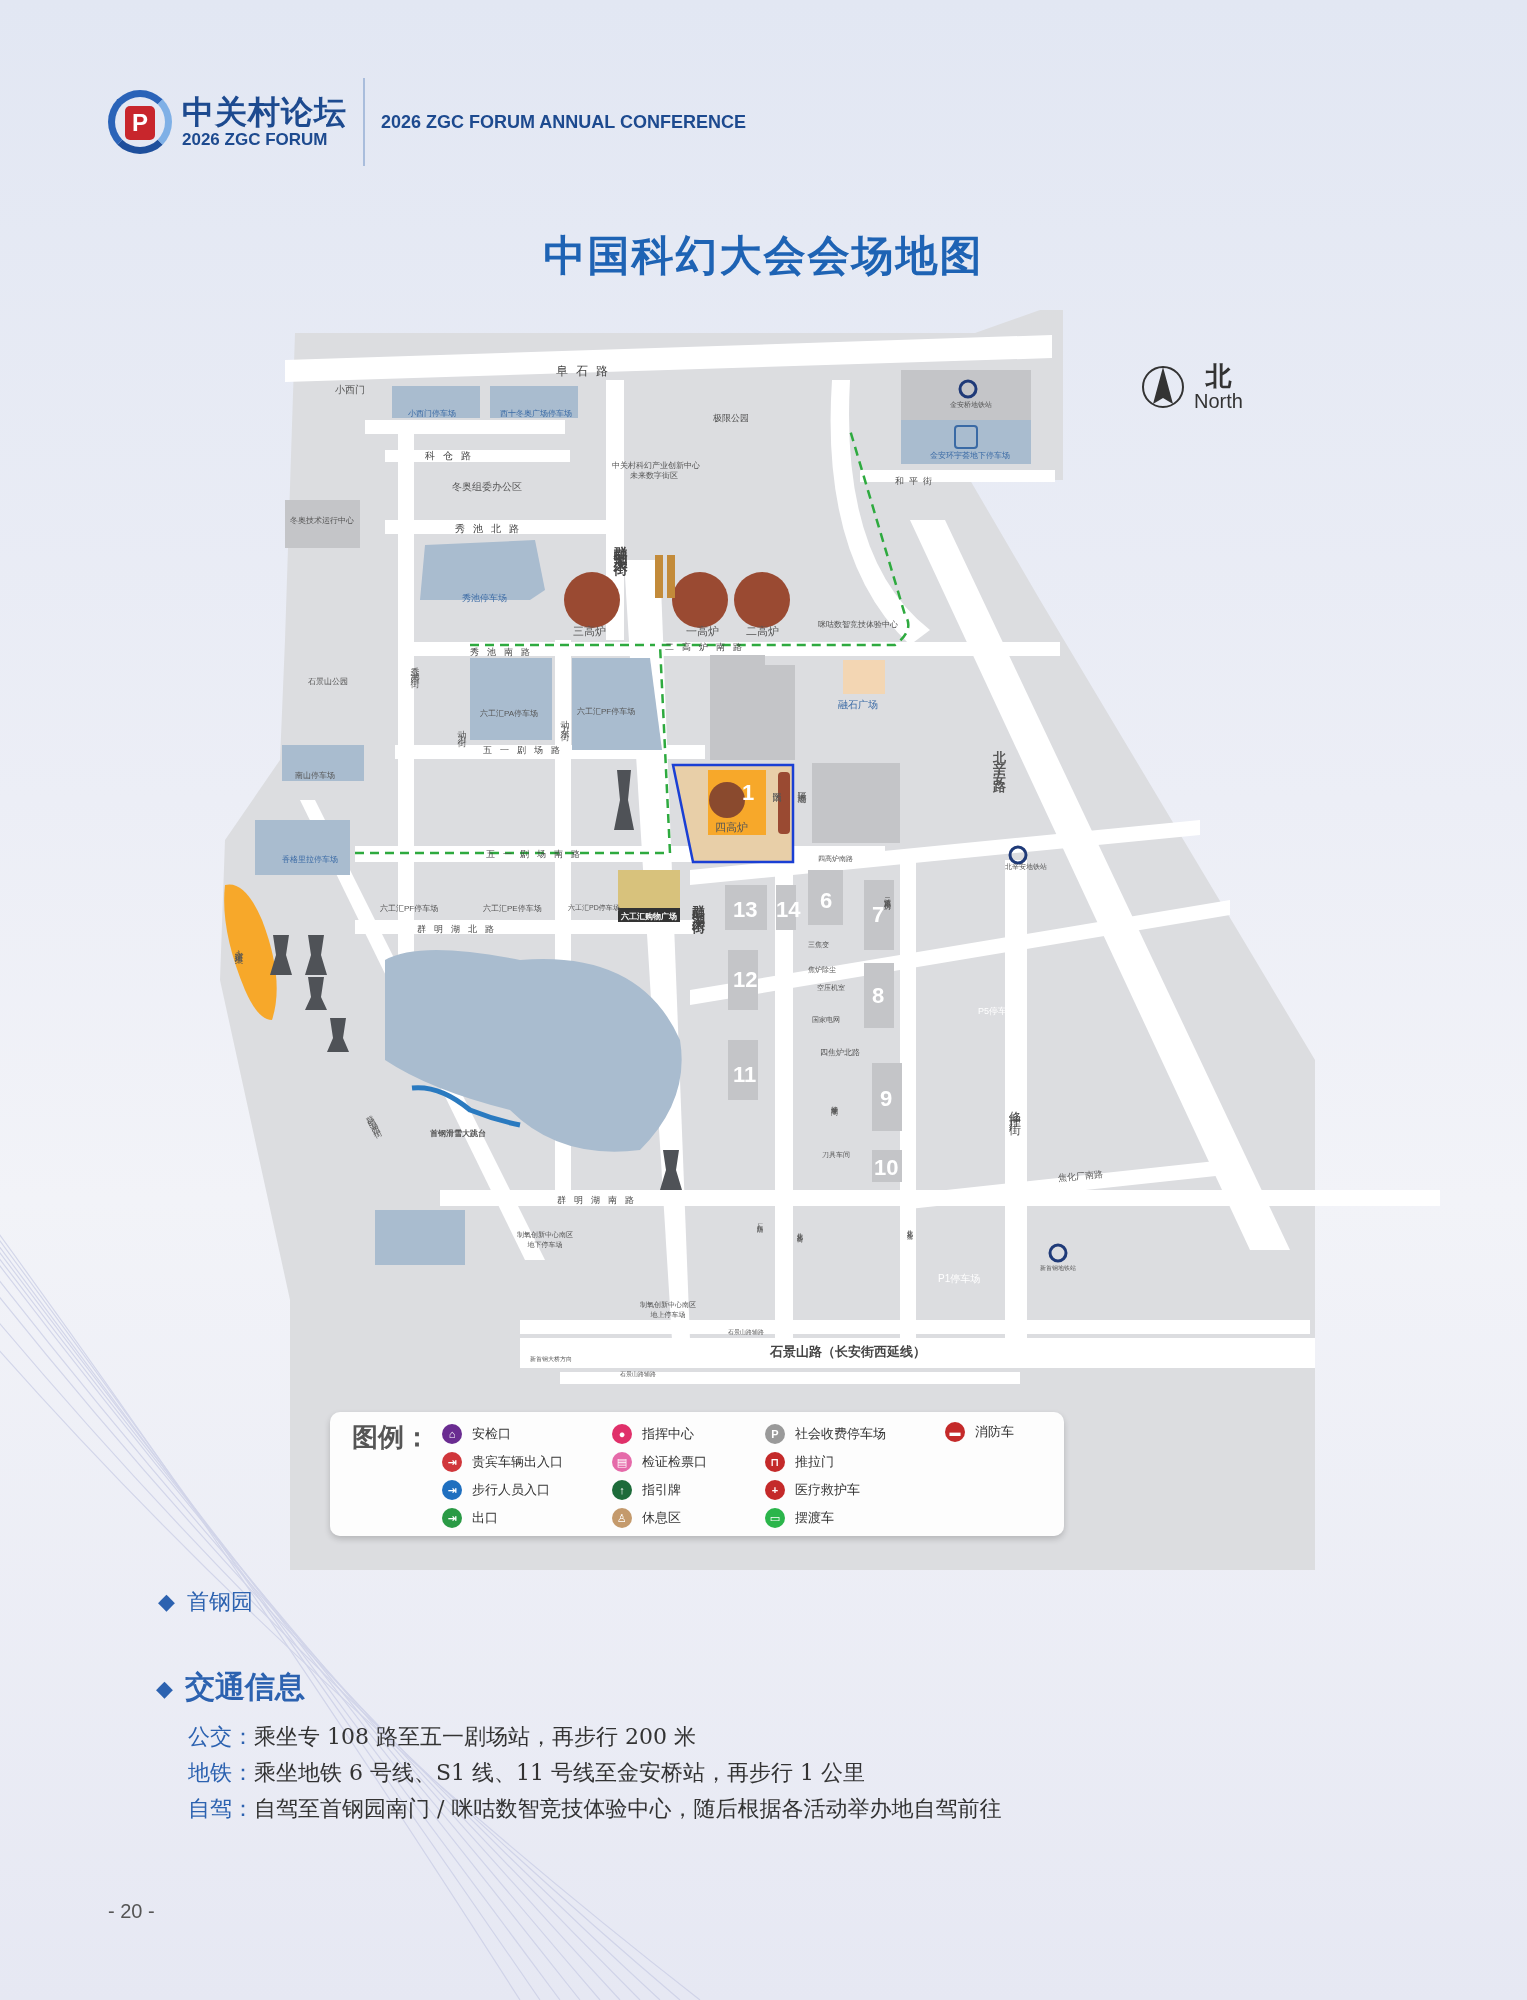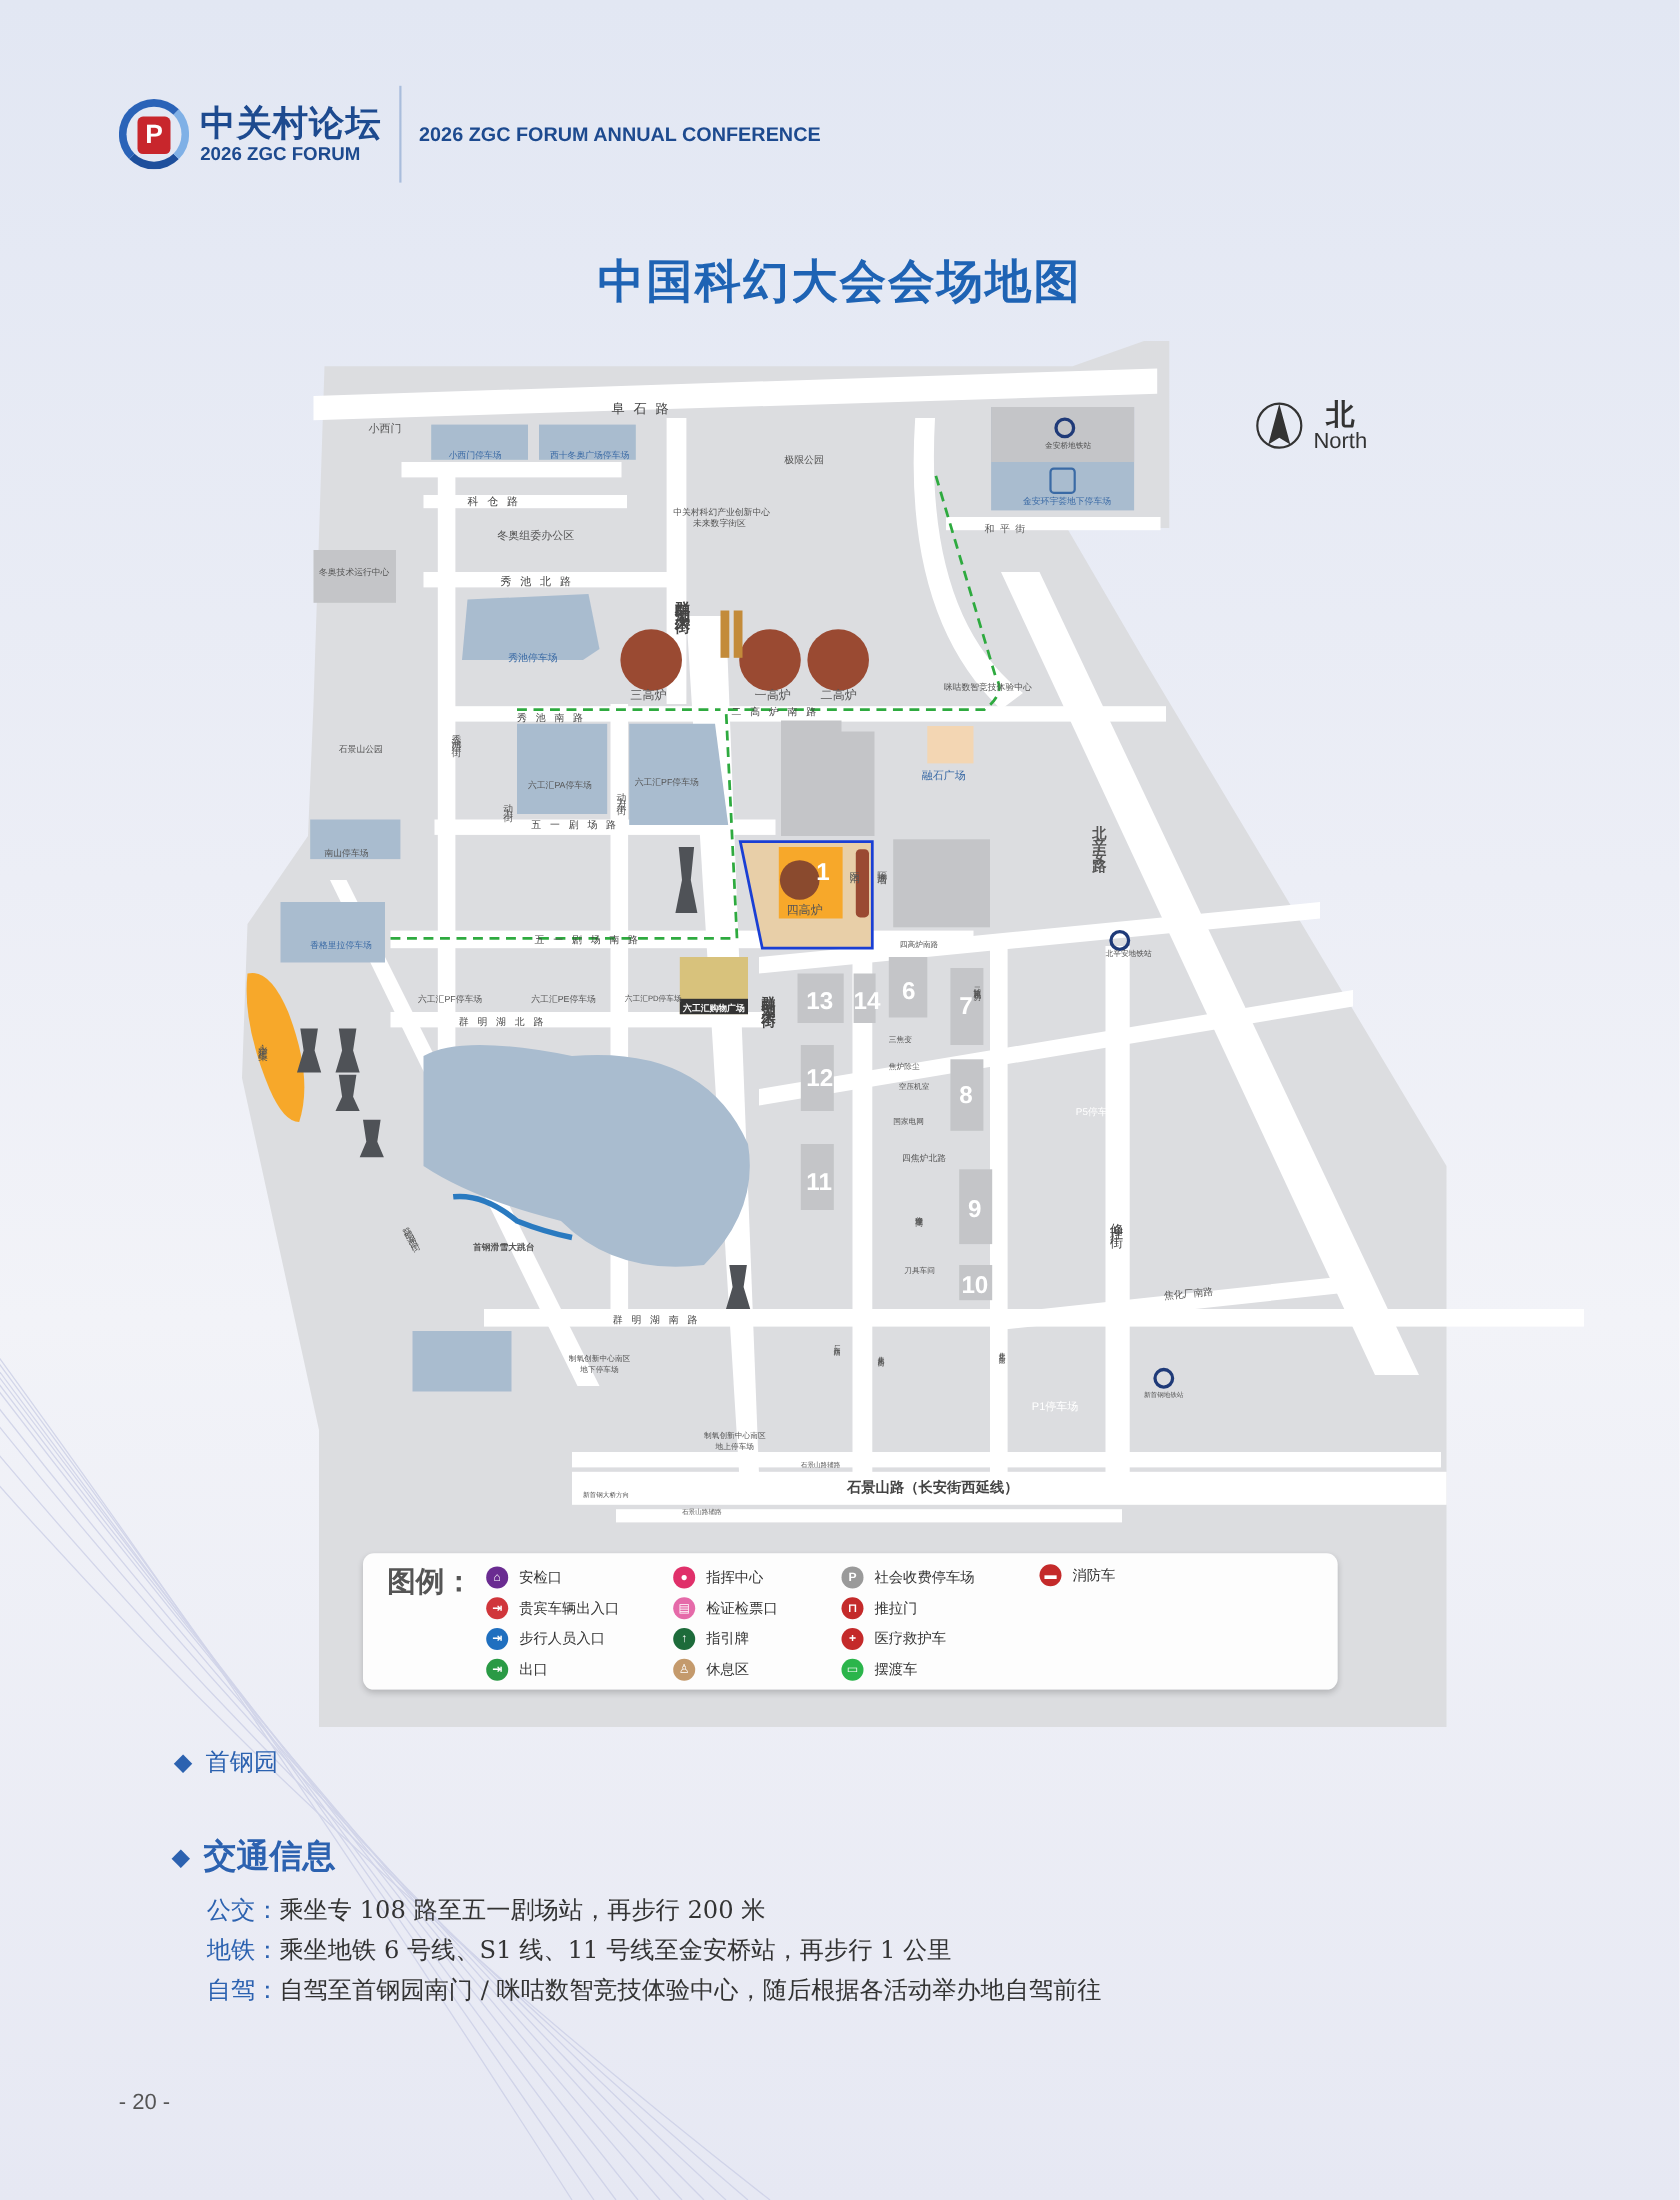--- a/index.html
+++ b/index.html
@@ -15,21 +15,21 @@
   .brand .en{font-size:17px;font-weight:bold;line-height:20px;}
   .vsep{width:2px;height:88px;background:#a9bddc;margin:0 16px;}
   .conf .cn{font-size:34px;font-weight:bold;color:#1d4a8f;letter-spacing:3px;line-height:40px;}
   .conf .en{font-size:18px;font-weight:bold;color:#1d4a8f;line-height:22px;}
   .page-title{position:absolute;left:0;width:1527px;top:228px;text-align:center;font-size:42px;font-weight:bold;color:#1e63b4;letter-spacing:2px;}
   .map{position:absolute;left:0;top:0;width:1527px;height:2000px;}
   .compass{position:absolute;left:1140px;top:362px;display:flex;align-items:center;}
   .compass .txt{margin-left:8px;text-align:center;color:#333;}
   .compass .cn{font-size:26px;font-weight:bold;line-height:28px;}
   .compass .en{font-size:20px;line-height:22px;}
-  .legend{position:absolute;left:330px;top:1412px;width:886px;height:124px;background:rgba(255,255,255,0.92);border-radius:10px;box-shadow:0 3px 6px rgba(0,0,0,0.18);}
+  .legend{position:absolute;left:330px;top:1412px;width:734px;height:124px;background:rgba(255,255,255,0.92);border-radius:10px;box-shadow:0 3px 6px rgba(0,0,0,0.18);}
   .legend .lt{position:absolute;left:22px;top:8px;font-size:26px;font-weight:bold;color:#555;}
   .legend .item{position:absolute;display:flex;align-items:center;font-size:13px;color:#333;}
   .legend .ic{width:20px;height:20px;border-radius:50%;margin-right:10px;color:#fff;font-size:11px;text-align:center;line-height:20px;font-weight:bold;}
   .sec{position:absolute;color:#2c62b0;display:flex;align-items:center;}
   .sec .dia{color:#2c62b0;margin-right:12px;}
   .info{position:absolute;left:188px;font-size:22px;color:#333;font-family:"DejaVu Serif","Liberation Serif",serif;}
   .info .k{color:#2c62b0;font-family:Liberation Serif, serif;}
   .pageno{position:absolute;left:108px;top:1900px;font-size:20px;color:#555;}
   .mlabel{position:absolute;font-size:10px;color:#555;white-space:nowrap;}
   .mlabel.v{writing-mode:vertical-rl;letter-spacing:4px;}
@@ -191,21 +191,21 @@
 <div class="mlabel" style="left:290px;top:515px;font-size:8px;">冬奥技术运行中心</div>
 <div class="mlabel road" style="left:455px;top:522px;font-size:10px;">秀池北路</div>
 <div class="mlabel" style="left:895px;top:475px;font-size:9px;letter-spacing:5px;">和平街</div>
 <div class="mlabel park" style="left:930px;top:450px;font-size:8px;">金安环宇荟地下停车场</div>
 <div class="mlabel" style="left:950px;top:400px;font-size:7px;">金安桥地铁站</div>
 <div class="mlabel park" style="left:462px;top:592px;font-size:9px;">秀池停车场</div>
 <div class="mlabel v" style="left:612px;top:535px;font-size:14px;font-weight:bold;color:#444;">群明湖大街</div>
 <div class="mlabel" style="left:573px;top:624px;font-size:11px;">三高炉</div>
 <div class="mlabel" style="left:686px;top:624px;font-size:11px;">一高炉</div>
 <div class="mlabel" style="left:746px;top:624px;font-size:11px;">二高炉</div>
-<div class="mlabel" style="left:818px;top:619px;font-size:8px;margin-left:40px;">咪咕数智竞技体验中心</div>
+<div class="mlabel" style="left:818px;top:619px;font-size:8px;">咪咕数智竞技体验中心</div>
 <div class="mlabel road" style="left:665px;top:641px;font-size:9px;">二高炉南路</div>
 <div class="mlabel" style="left:308px;top:676px;font-size:8px;">石景山公园</div>
 <div class="mlabel road" style="left:470px;top:646px;font-size:9px;">秀池南路</div>
 <div class="mlabel v" style="left:408px;top:660px;font-size:9px;">秀池西街</div>
 <div class="mlabel park" style="left:480px;top:708px;font-size:8px;color:#555;">六工汇PA停车场</div>
 <div class="mlabel park" style="left:577px;top:706px;font-size:8px;color:#555;">六工汇PF停车场</div>
 <div class="mlabel park" style="left:838px;top:698px;font-size:10px;">融石广场</div>
 <div class="mlabel v" style="left:455px;top:723px;font-size:9px;">动力街</div>
 <div class="mlabel v" style="left:558px;top:713px;font-size:9px;">动力东街</div>
 <div class="mlabel road" style="left:483px;top:744px;font-size:9px;">五一剧场路</div>

